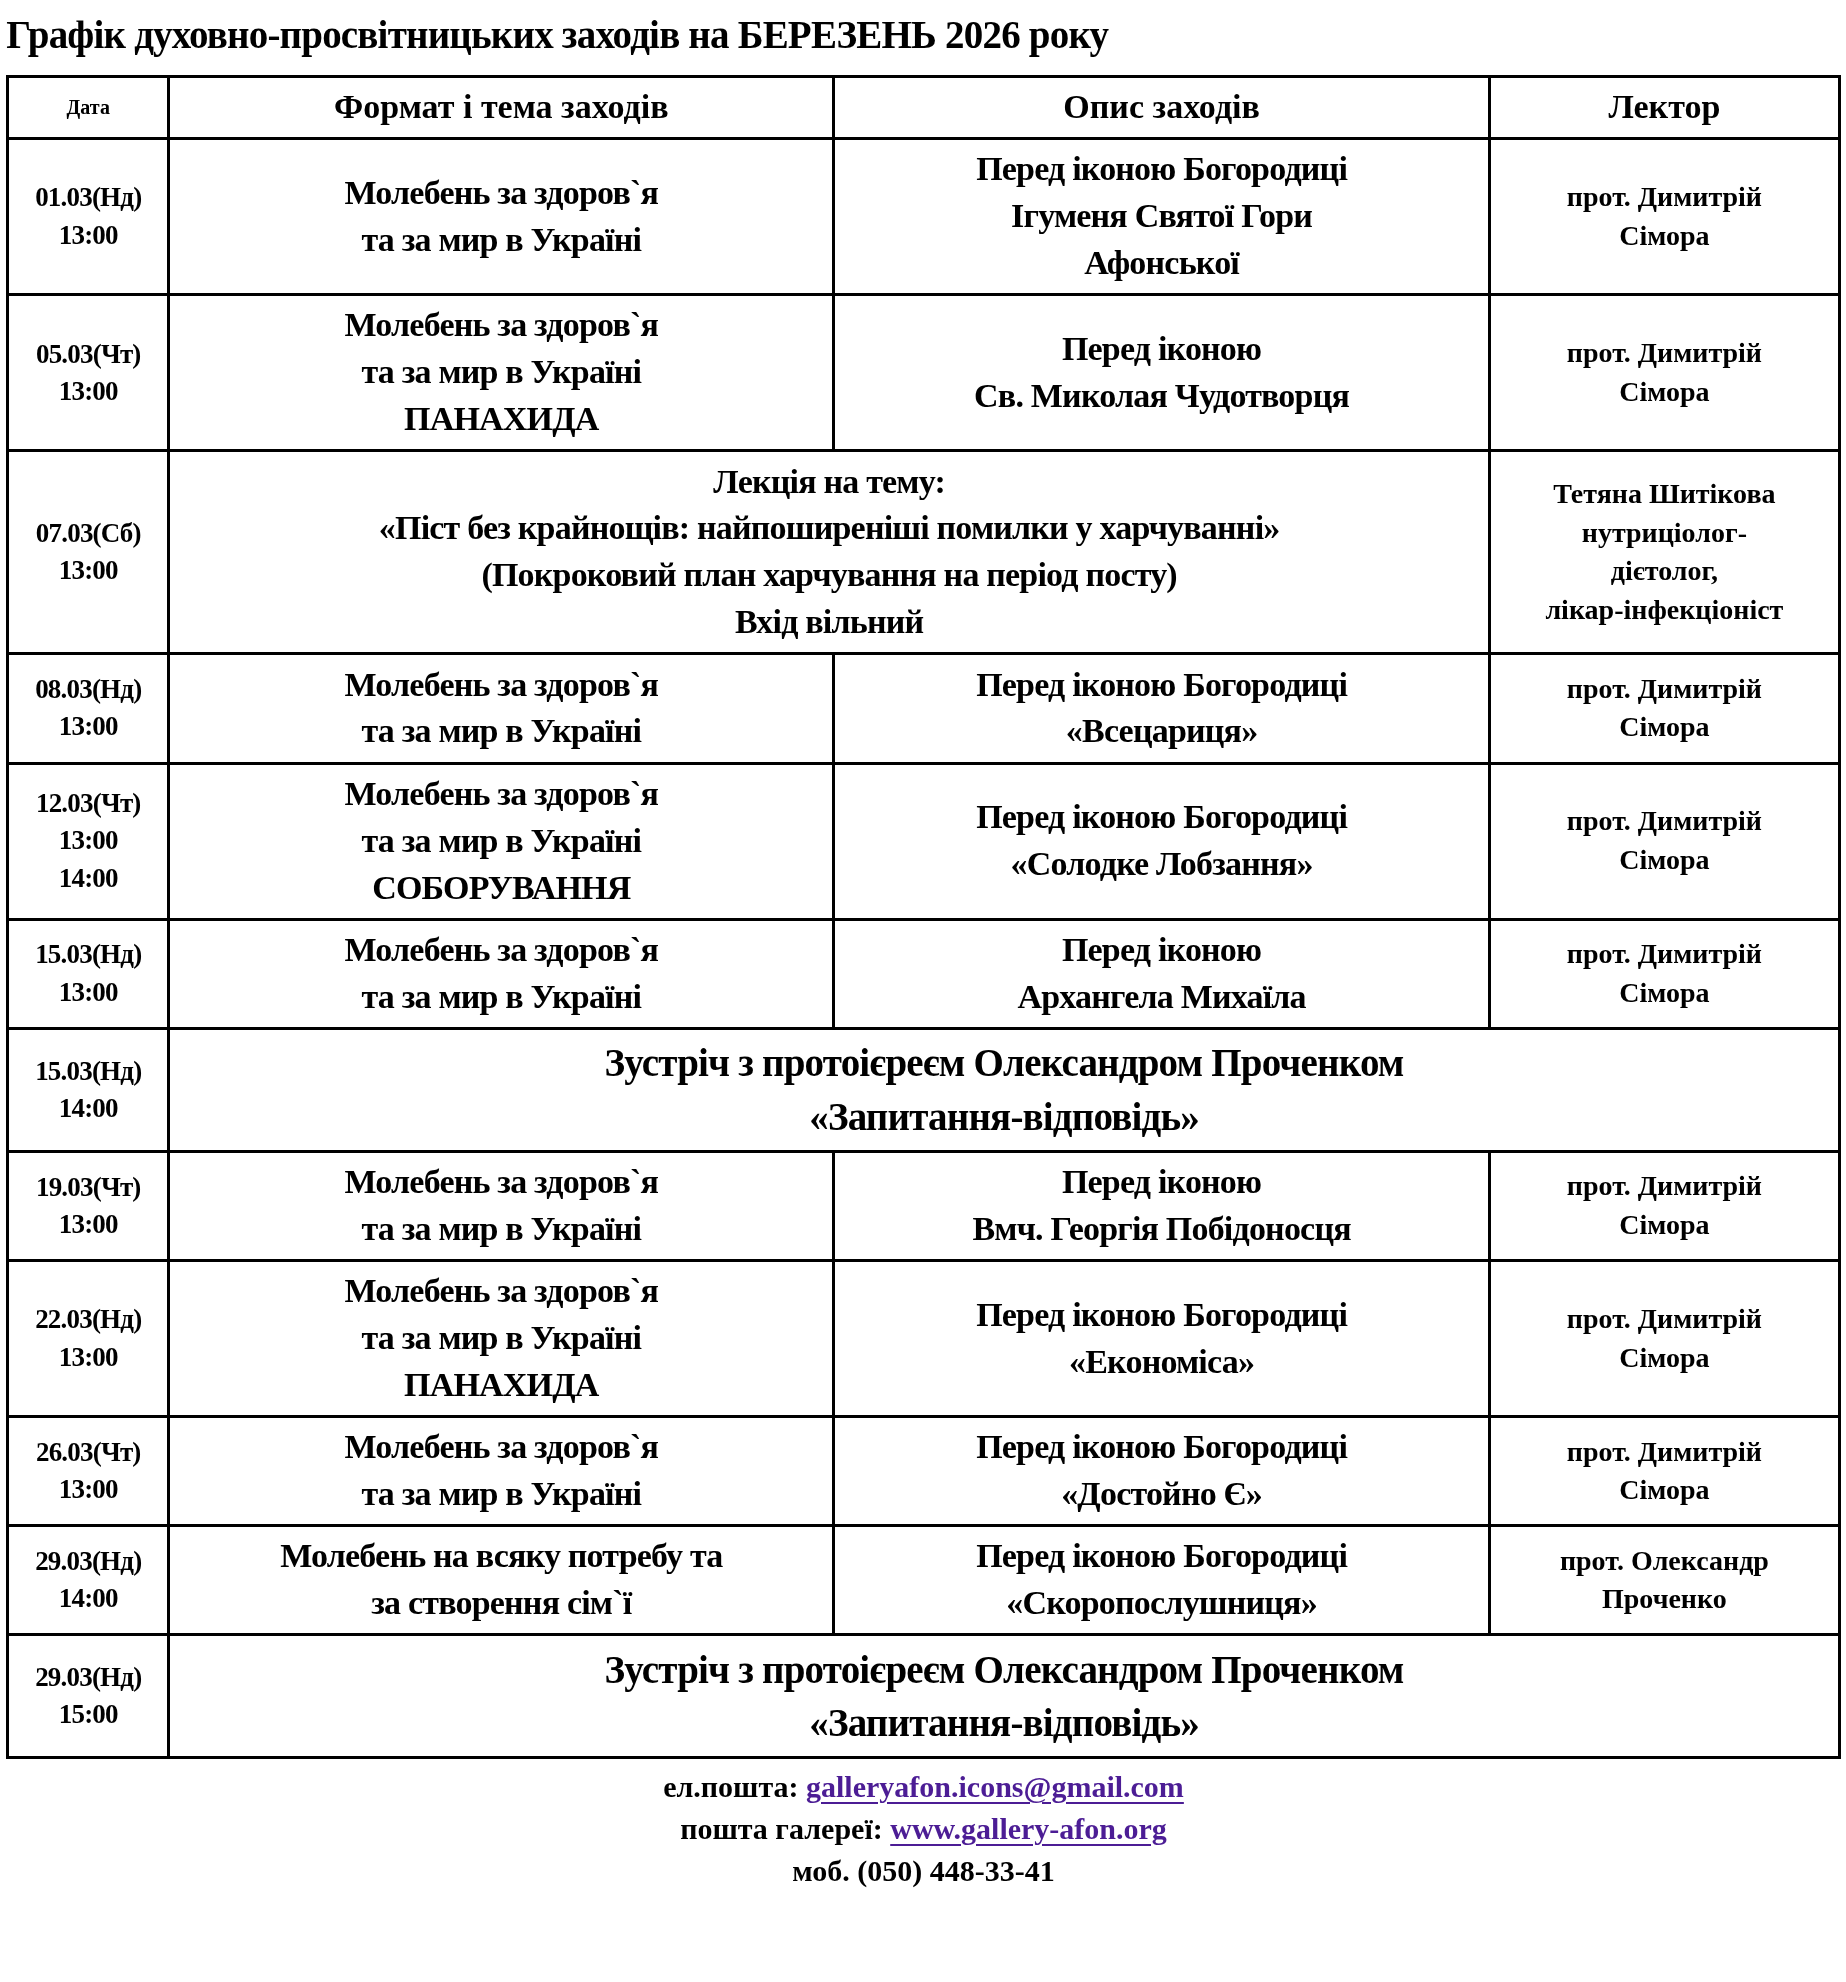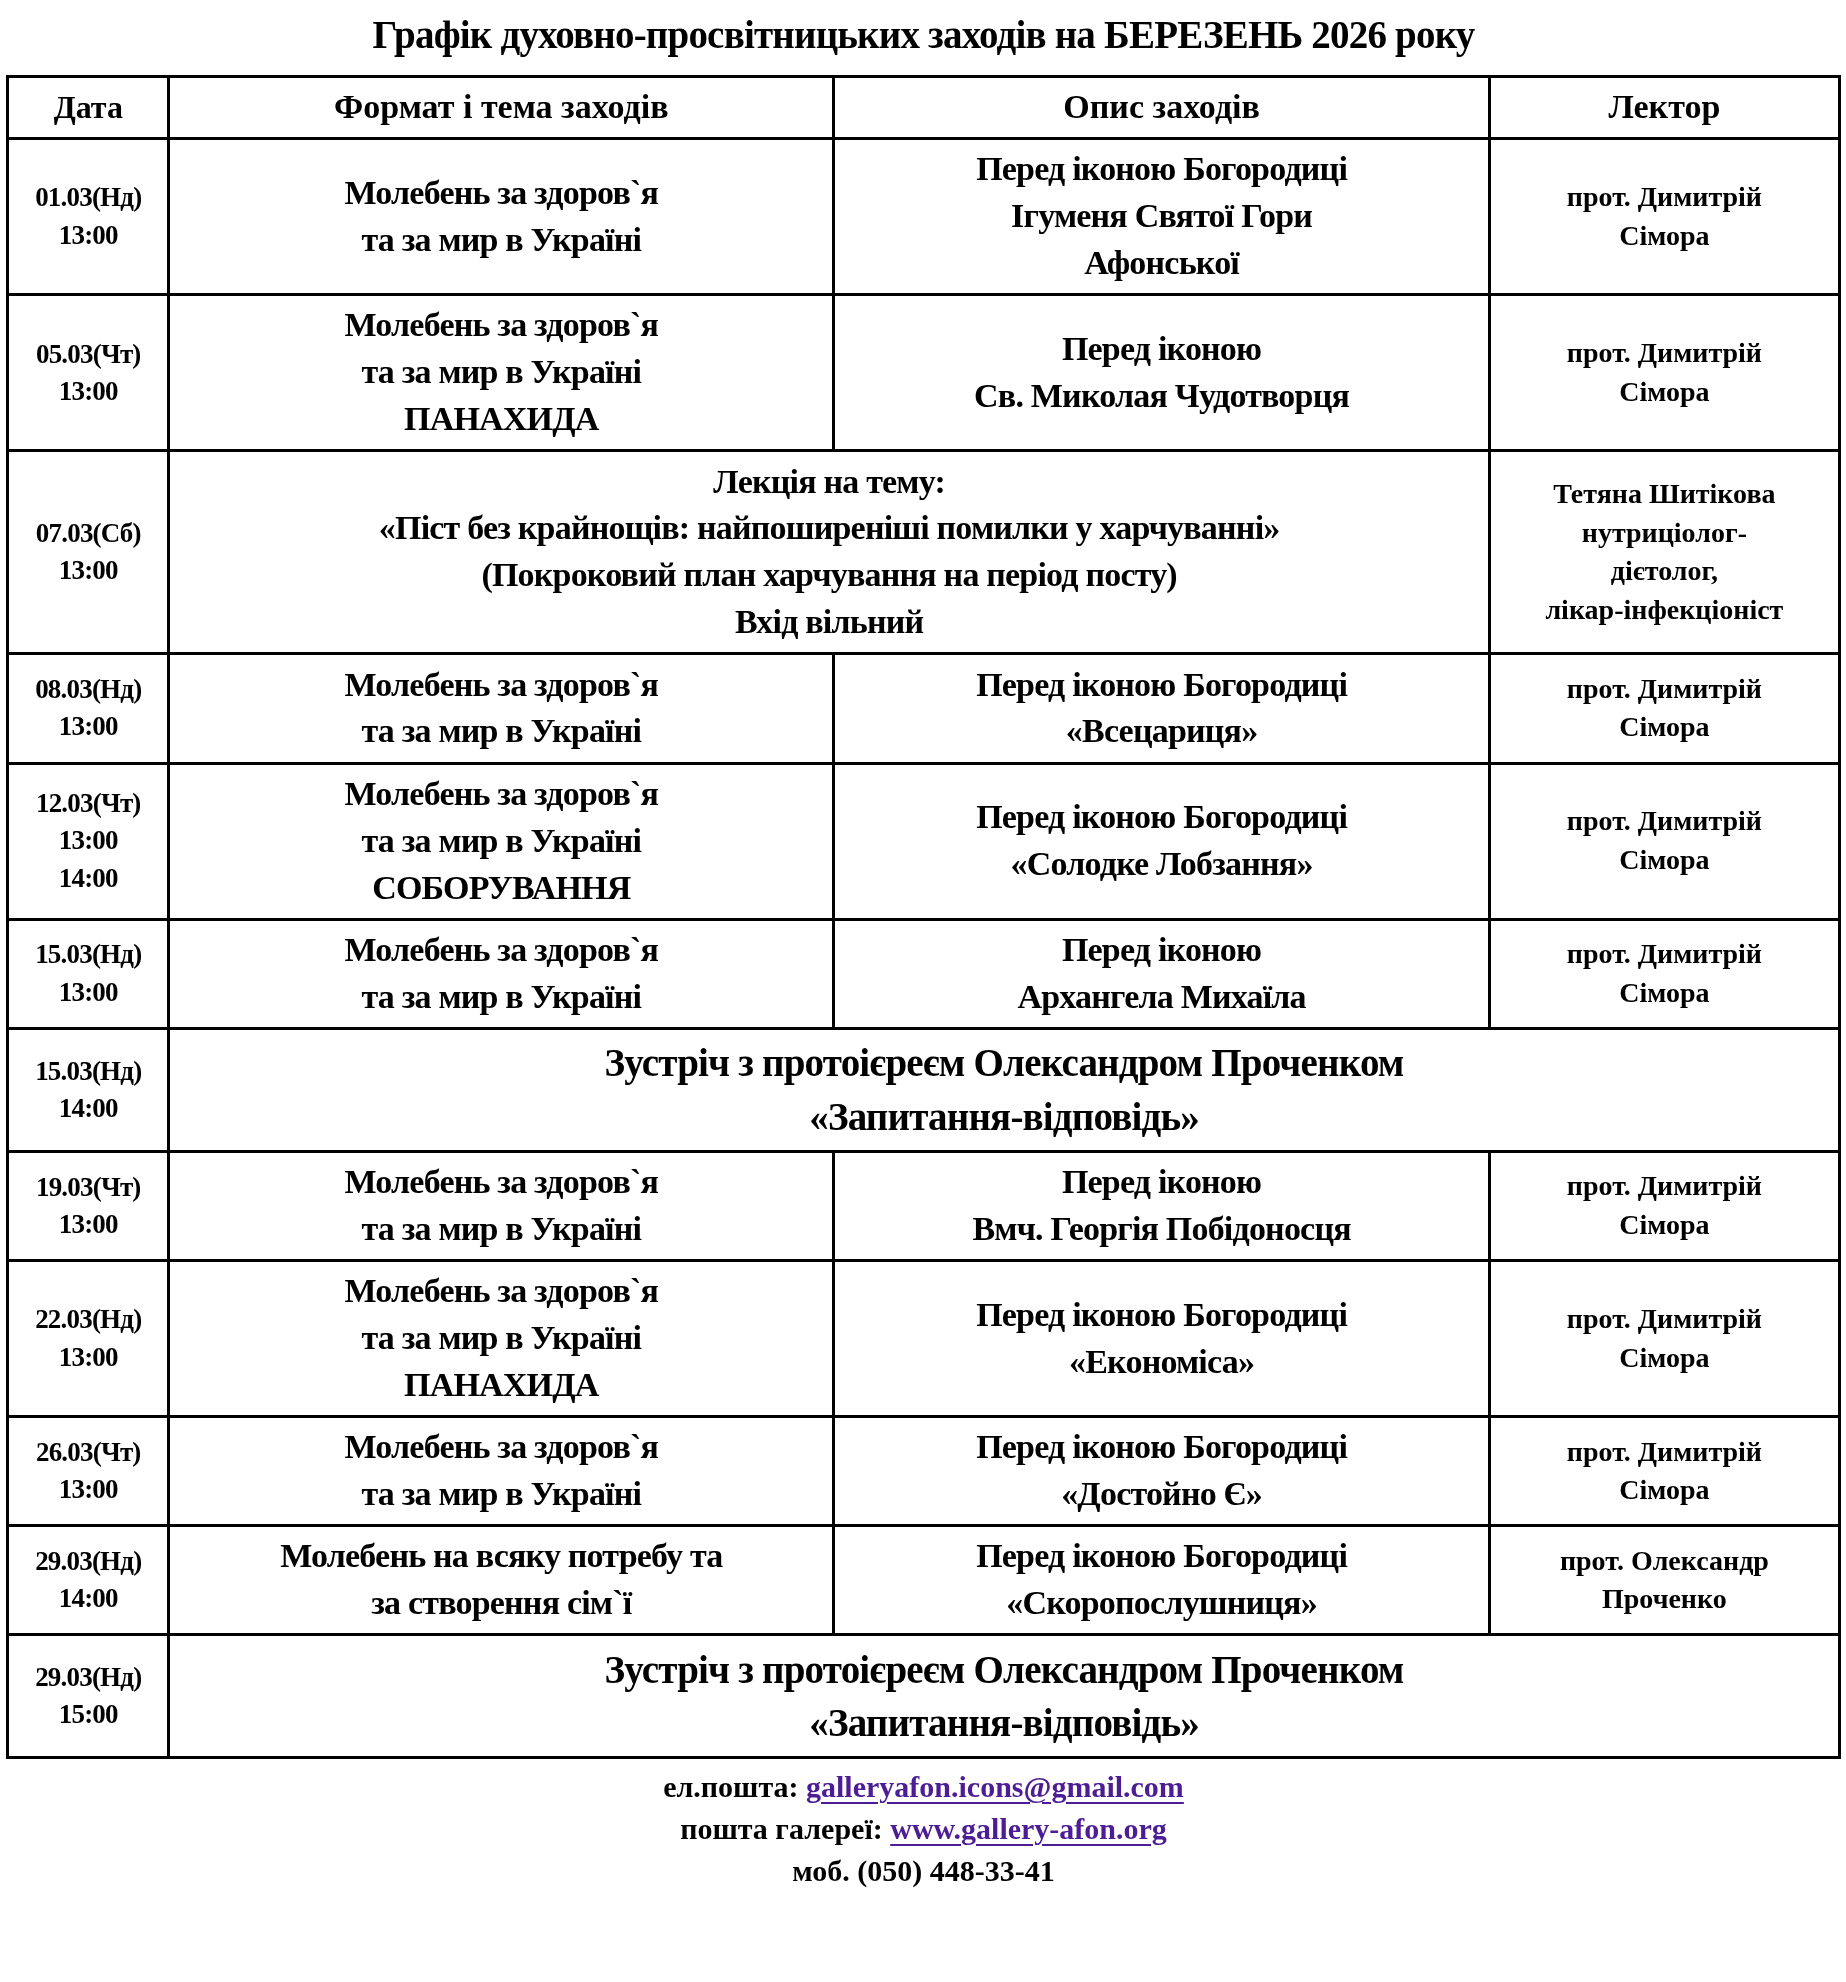--- a/index.html
+++ b/index.html
@@ -9,21 +9,21 @@
     color: #000000;
     font-family: "Liberation Serif", "DejaVu Serif", serif;
     font-weight: bold;
   }
   .page {
     width: 1847px;
     box-sizing: border-box;
     padding: 7.8px 6.2px 15.6px 6.2px;
   }
   .doc-title {
-    text-align: center;
+    text-align: left;
     font-size: 39px;
     line-height: 1.2;
     margin: 4.7px 0 15.6px 0;
     letter-spacing: -0.8px;
   }
   table.schedule {
     width: 100%;
     border-collapse: collapse;
     table-layout: fixed;
     border: 3.9px solid #000000;
@@ -31,21 +31,21 @@
   table.schedule th,
   table.schedule td {
     border: 3.1px solid #000000;
     padding: 6.2px 7.8px;
     vertical-align: middle;
     text-align: center;
     line-height: 1.38;
     overflow: hidden;
   }
   th.col-header { font-size: 34px; padding: 7.8px 4.7px; }
-  th.col-header.date-header { font-size: 32px; }
+  th.col-header.date-header { font-size: 20px; }
   td.date-cell {
     text-align: right;
     font-size: 27px;
     padding-right: 7.8px;
     letter-spacing: -0.8px;
   }
   td.format-cell, td.desc-cell, td.lecture-cell { font-size: 34px; letter-spacing: -0.8px; }
   td.lecturer-cell { font-size: 28px; }
   td.meet-cell { font-size: 39px; letter-spacing: -0.8px; }
   .footer {

